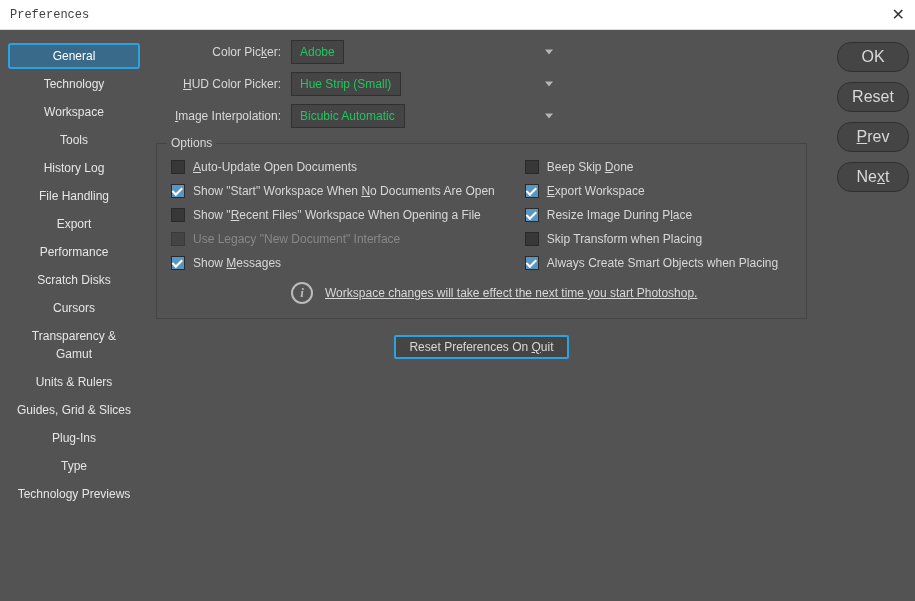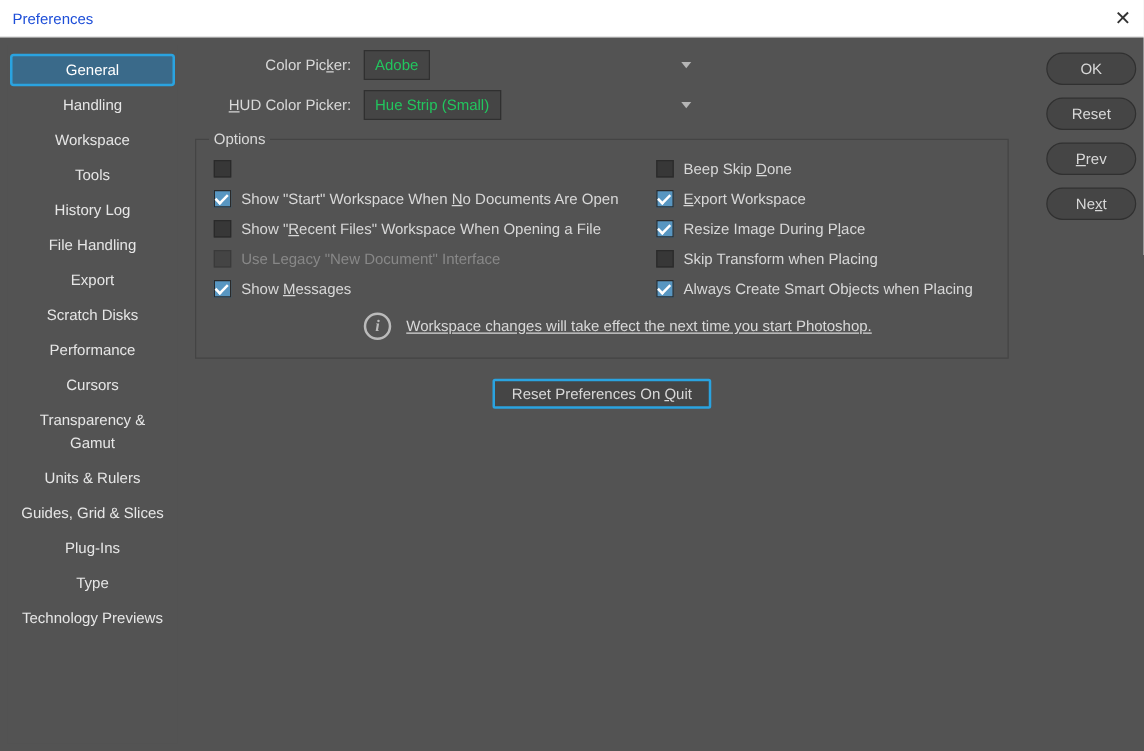--- a/index.html
+++ b/index.html
@@ -1,19 +1,19 @@
 <!DOCTYPE html>
 <html><head>
 <meta charset="utf-8">
 <style>
   * { box-sizing: border-box; margin: 0; padding: 0; font-family: "Segoe UI", Tahoma, sans-serif; }
   body { background: #fff; width: 915px; height: 601px; overflow: hidden; }
   .window { width: 915px; height: 601px; background: #fff; display: flex; flex-direction: column; }
   .titlebar { height: 30px; background: #fff; display: flex; align-items: center; padding: 0 10px; border-bottom: 1px solid #ddd; }
-  .titlebar-title { font-size: 12px; color: #1d4ed8; }
+  .titlebar-title { font-size: 12px; color: #404040; font-family: Liberation Mono, monospace; }
   .titlebar-close { margin-left: auto; font-size: 16px; color: #333; cursor: pointer; }
   .body { flex: 1; background: #535353; display: flex; padding: 6px; gap: 6px; }
   .sidebar { width: 136px; background: #535353; display: flex; flex-direction: column; padding-top: 6px; text-align: center; }
   .sidebar-item { padding: 4px 8px; font-size: 12px; color: #e6e6e6; cursor: pointer; border-radius: 3px; margin: 1px 2px; line-height: 1.5; }
   .sidebar-item.active { background: #3a6a8a; border: 2px solid #2aa3e0; color: #fff; padding: 2px 6px; }
   .main { flex: 1; display: flex; gap: 22px; }
   .content { flex: 1; padding: 4px 8px 0 8px; color: #d8d8d8; font-size: 12px; }
   .row { display: flex; align-items: center; margin-bottom: 8px; }
   .row-label { width: 135px; text-align: right; padding-right: 10px; font-size: 12px; color: #d8d8d8; }
   .row-label .u { text-decoration: underline; }
@@ -30,42 +30,42 @@
   .chk.checked { background: #5896c1; border-color: #2a2a2a; }
   .chk.checked::after { content: ""; width: 8px; height: 4px; border-left: 2px solid #fff; border-bottom: 2px solid #fff; transform: rotate(-45deg) translate(0px,-1px); }
   .chk.disabled { background: #444; border-color: #3a3a3a; }
   .info-row { display: flex; align-items: center; gap: 12px; margin-top: 12px; padding-left: 120px; }
   .info-icon { width: 22px; height: 22px; border: 2px solid #bbb; border-radius: 50%; display: inline-flex; align-items: center; justify-content: center; color: #bbb; font-weight: bold; font-size: 13px; font-family: Georgia, serif; font-style: italic; }
   .info-text { font-size: 12px; color: #d8d8d8; text-decoration: underline; }
   .reset-row { display: flex; gap: 16px; justify-content: center; margin-top: 16px; }
   .btn-flat { background: #454545; color: #d8d8d8; border: 1px solid #303030; font-size: 12px; padding: 4px 14px; cursor: pointer; border-radius: 2px; }
   .btn-flat.highlight { border: 2px solid #2aa3e0; padding: 3px 13px; }
   .rightbar { width: 72px; display: flex; flex-direction: column; gap: 10px; padding-top: 6px; }
-  .btn-round { background: #454545; color: #d8d8d8; border: 1px solid #303030; font-size: 12px; padding: 5px 0; cursor: pointer; border-radius: 14px; text-align: center; }
+  .btn-round { background: #454545; color: #d8d8d8; border: 1px solid #303030; font-size: 16px; padding: 5px 0; cursor: pointer; border-radius: 14px; text-align: center; }
   .u { text-decoration: underline; }
 </style>
 </head>
 <body>
 
 <div class="window">
   <div class="titlebar">
     <span class="titlebar-title">Preferences</span>
     <span class="titlebar-close">✕</span>
   </div>
   <div class="body">
     <div class="sidebar" id="sidebar">
         <div class="sidebar-item active">General</div>
-        <div class="sidebar-item">Handling</div>
+        <div class="sidebar-item">Technology</div>
         <div class="sidebar-item">Workspace</div>
         <div class="sidebar-item">Tools</div>
         <div class="sidebar-item">History Log</div>
         <div class="sidebar-item">File Handling</div>
         <div class="sidebar-item">Export</div>
+        <div class="sidebar-item">Performance</div>
         <div class="sidebar-item">Scratch Disks</div>
-        <div class="sidebar-item">Performance</div>
         <div class="sidebar-item">Cursors</div>
         <div class="sidebar-item">Transparency &amp; Gamut</div>
         <div class="sidebar-item">Units &amp; Rulers</div>
         <div class="sidebar-item">Guides, Grid &amp; Slices</div>
         <div class="sidebar-item">Plug-Ins</div>
         <div class="sidebar-item">Type</div>
         <div class="sidebar-item">Technology Previews</div>
       </div>
     <div class="main">
       <div class="content">
@@ -77,27 +77,34 @@
           </div>
         </div>
 
         <div class="row">
           <div class="row-label"><span class="u">H</span><span>UD Color Picker:</span></div>
           <div class="select-wrap">
             <select class="select"><option>Hue Strip (Small)</option></select>
           </div>
         </div>
 
+        <div class="row">
+          <div class="row-label"><span class="u">I</span><span>mage Interpolation:</span></div>
+          <div class="select-wrap">
+            <select class="select"><option>Bicubic Automatic</option></select>
+          </div>
+        </div>
 
         <fieldset class="fieldset">
           <legend class="fieldset-legend">Options</legend>
           <div class="options-grid">
             <div class="options-col" id="opts-left">
                 <label class="checkbox-row">
                   <span class="chk"></span>
+                  <span><span></span><span class="u">A</span><span>uto-Update Open Documents</span></span>
                 </label>
                 <label class="checkbox-row">
                   <span class="chk checked"></span>
                   <span><span>Show "Start" Workspace When </span><span class="u">N</span><span>o Documents Are Open</span></span>
                 </label>
                 <label class="checkbox-row">
                   <span class="chk"></span>
                   <span><span>Show "</span><span class="u">R</span><span>ecent Files" Workspace When Opening a File</span></span>
                 </label>
                 <label class="checkbox-row disabled">

